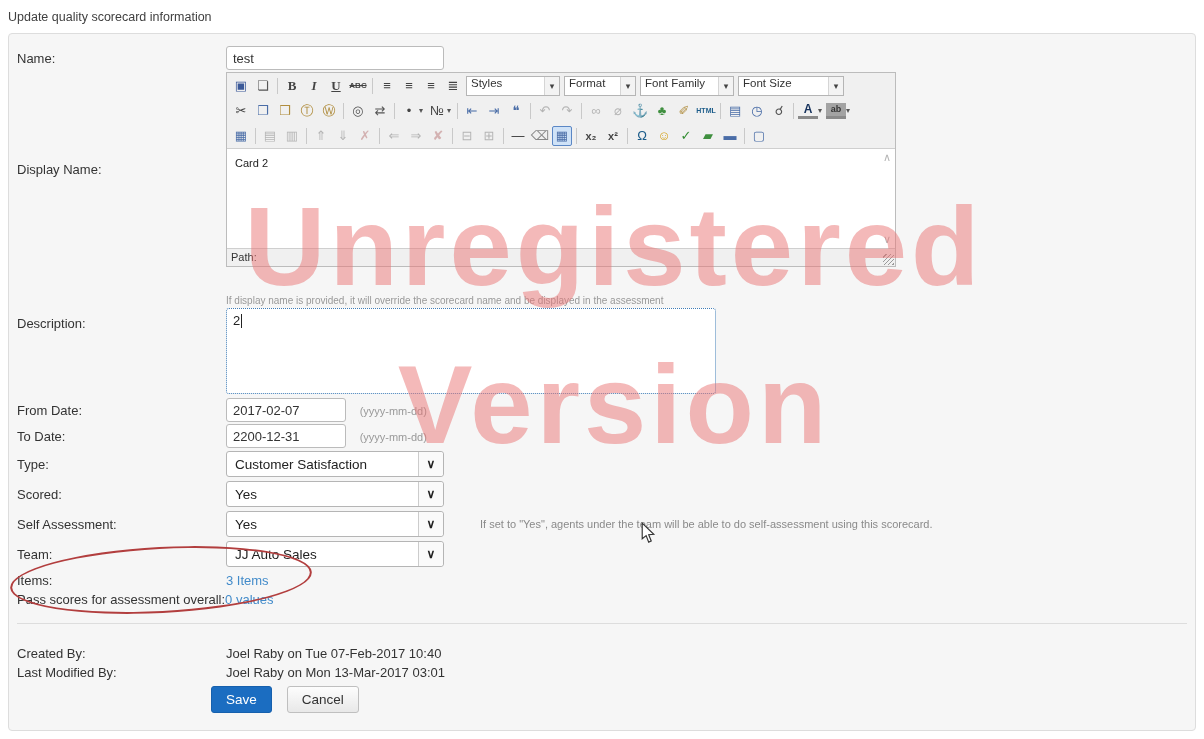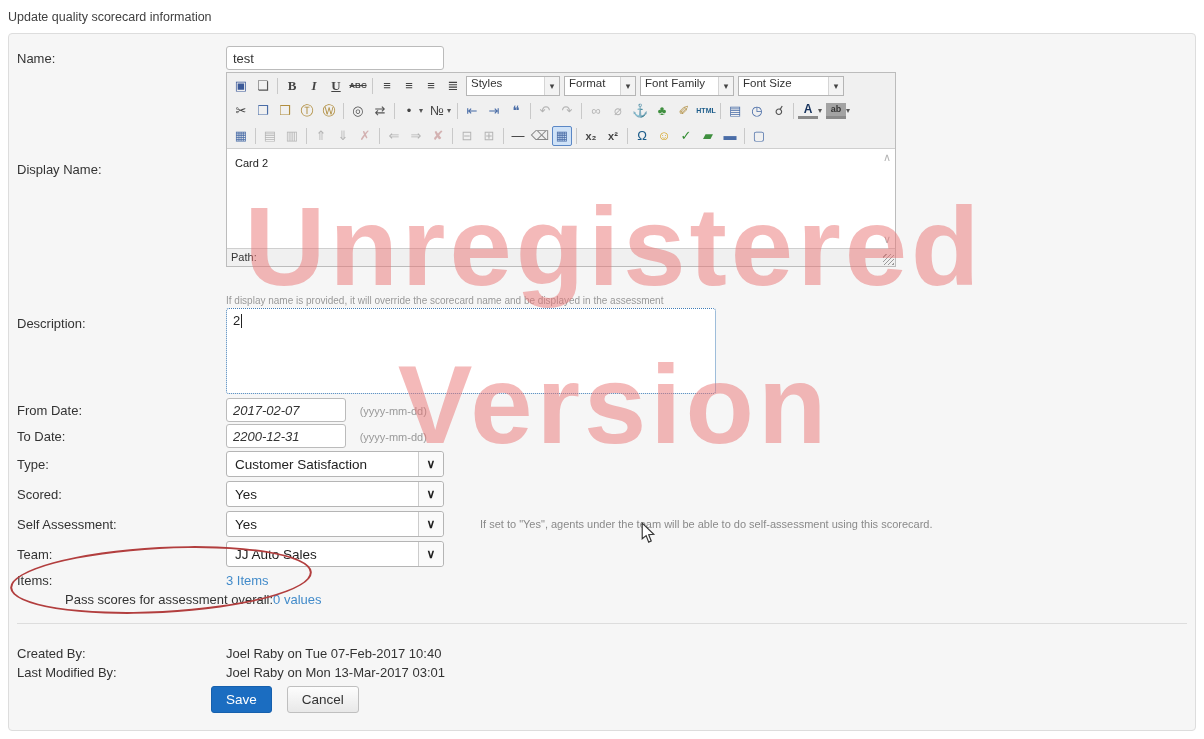--- a/index.html
+++ b/index.html
@@ -15,21 +15,21 @@
     padding:12px 8px 0 8px;
   }
   .row { display:grid; grid-template-columns:209px 1fr; align-items:center; }
   .row.top { align-items:start; }
   .flabel { font-size:13px; color:#333; }
 
   .text-input {
     height:24px; width:218px; border:1px solid #bbb; border-radius:3px;
     padding:1px 6px; font:13px "Liberation Sans",sans-serif; color:#333; background:#fff;
   }
-  .date-input { width:120px;font-style:italic; }
+  .date-input { width:120px; }
   .hint { font-size:11px; color:#999; margin-left:10px; }
 
   
   .editor { width:670px; border:1px solid #bcbcbc; background:#f0f0f0; }
   .tb-row { display:flex; align-items:center; height:25px; padding:0 3px; }
   .tb-btn {
     display:inline-flex; align-items:center; justify-content:center;
     min-width:20px; height:20px; margin:0 1px; font-size:13px; color:#444; cursor:default;
   }
   .tb-btn.dis { opacity:.35; }
@@ -82,21 +82,21 @@
   }
   .select-label { padding-left:8px; font-size:13.5px; color:#222; white-space:nowrap; }
   .select-btn {
     width:25px; align-self:stretch; border-left:1px solid #ccc; background:#fafafa;
     display:flex; align-items:center; justify-content:center;
     font-size:12px; font-weight:bold; color:#222; border-radius:0 3px 3px 0;
   }
   .inline-note { font-size:11px; color:#8a8a8a; margin-left:36px; white-space:nowrap; }
   .link { color:#428bca; font-size:13px; text-decoration:none; cursor:pointer; }
   .nowrap { white-space:nowrap; }
-  .pass-row { display:flex; align-items:center;margin-left:48px; }
+  .pass-row { display:flex; align-items:center; }
   .divider { border-top:1px solid #ddd; margin-top:16px; }
 
   .btn-row { margin-top:6px; margin-left:194px; display:flex; gap:15px; }
   .btn { height:27px; padding:0 14px; font-size:13.5px; border-radius:3px; display:inline-flex; align-items:center; cursor:default; }
   .btn-save   { background:#1b6dc1; border:1px solid #1660ad; color:#fff; }
   .btn-cancel { background:linear-gradient(#fdfdfd,#e8e8e8); border:1px solid #bfbfbf; color:#333; }
 
   .watermark {
     position:absolute; left:12px; top:168px; width:100%; text-align:center;
     z-index:50; pointer-events:none; font-weight:bold; color:rgba(233,115,115,0.5);

